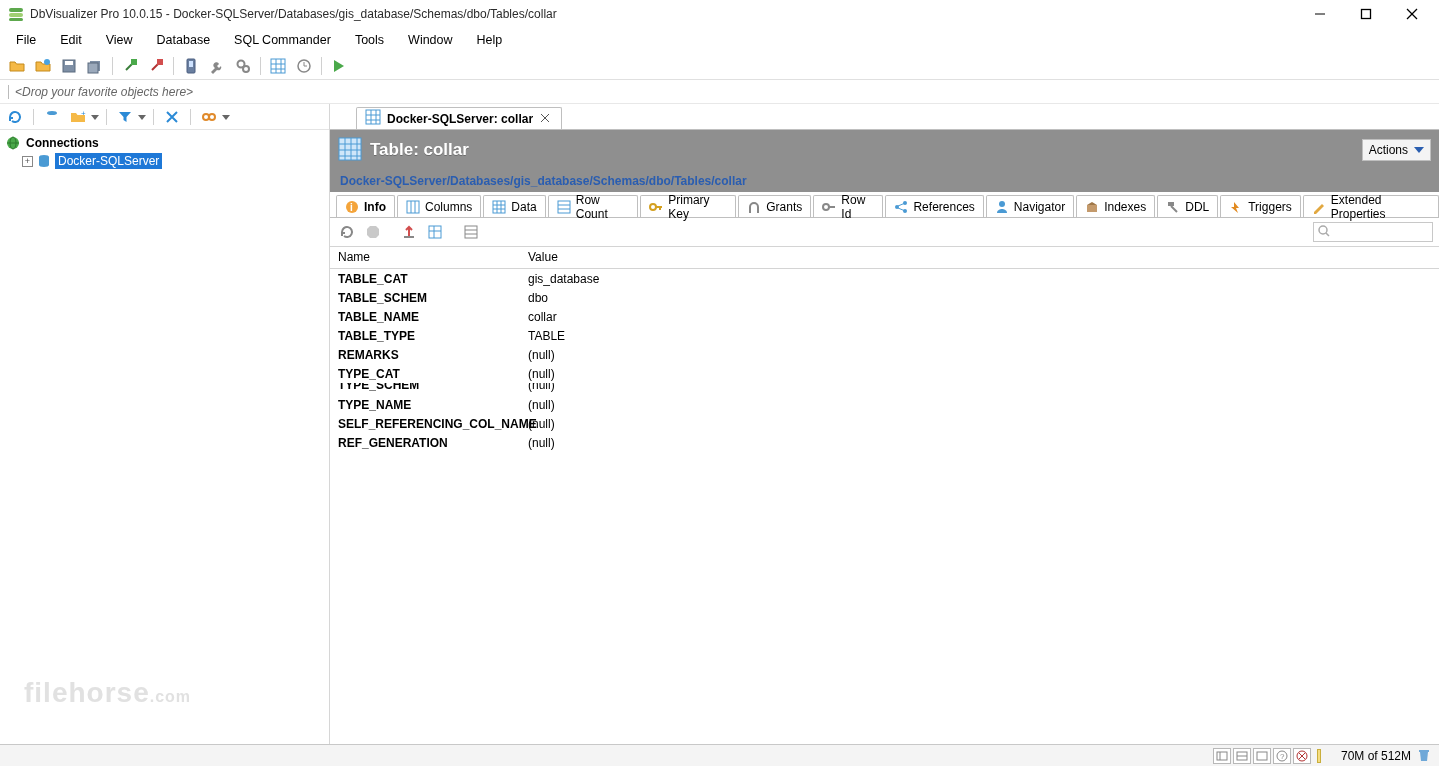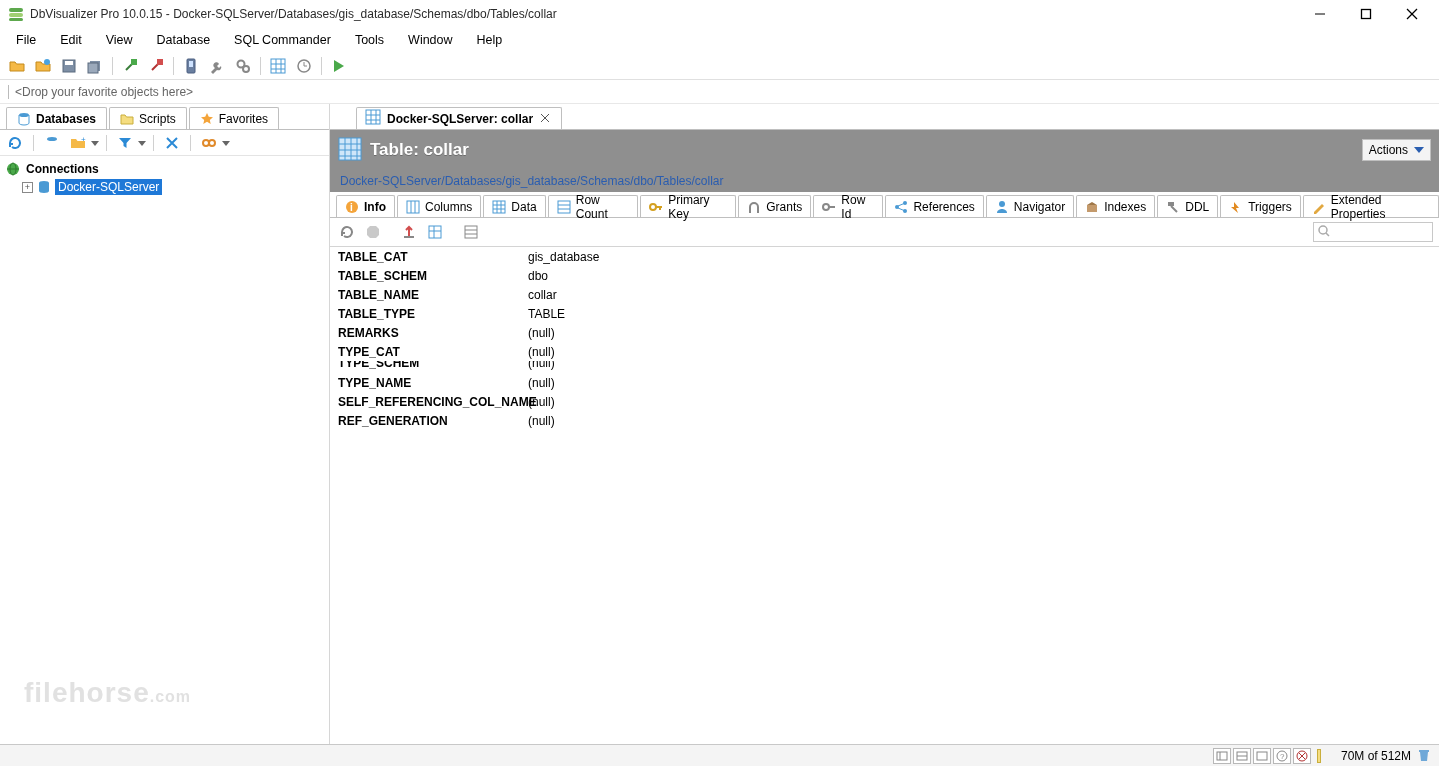--- a/index.html
+++ b/index.html
@@ -56,20 +56,21 @@
 }
 .tbtn svg { display:block; }
 .tbar-sep { width: 1px; height: 18px; background: #d0d0d0; margin: 0 2px; }
 
 
 .droparea {
   height: 24px;
   display:flex; align-items:center;
   padding-left: 8px;
   color: #666;
+  font-style: italic;
   border-bottom: 1px solid #e8e8e8;
 }
 .dropline { width:1px; height:14px; background:#bbb; margin-right:6px; }
 
 
 .split {
   flex: 1;
   display: flex;
   min-height: 0;
 }
@@ -131,21 +132,21 @@
 }
 .table-header .th-left { display:flex; align-items:center; gap:8px; }
 .table-header .th-title { font-size:17px; font-weight:700; text-shadow: 0 1px 0 rgba(0,0,0,.25); }
 .actions-btn {
   background:#f4f4f4; color:#000; border:1px solid #bfbfbf; height:22px; padding:0 6px;
   display:flex; align-items:center; gap:6px; font-size:12px; cursor:pointer;
 }
 
 .breadcrumb {
   height:22px; background:#8f8f8f; color:#2a5db0; display:flex; align-items:center;
-  padding-left:10px; font-size:12px;
+  padding-left:10px; font-size:12px;font-weight:bold;
 }
 .breadcrumb span { color:#2a5db0; }
 .breadcrumb .bc-link { text-decoration: underline dotted transparent; cursor:default; }
 
 .detail-tabs {
   display:flex; align-items:flex-end; height:26px; padding-left:6px; gap:2px;
   border-bottom:1px solid #bfbfbf; background:#fff;
 }
 .detail-tabs .dtab {
   height:22px; padding:0 8px; border:1px solid #bfbfbf; border-bottom:none;
@@ -324,41 +325,20 @@
 </div>
 
 <div class="droparea">
   <span class="dropline"></span>
   <span>&lt;Drop your favorite objects here&gt;</span>
 </div>
 
 <div class="split">
 
   <div class="left">
-    <div class="left-tabs">
-      <div class="tab active">
-        <span class="ticon"><svg width="14" height="14">
-              <ellipse cx="7" cy="3" rx="5" ry="2" fill="#4a9ad4"></ellipse>
-              <path d="M2 3v8c0 1 2 2 5 2s5-1 5-2V3" fill="none" stroke="#4a9ad4"></path>
-            </svg></span>
-        <span>Databases</span>
-      </div>
-      <div class="tab">
-        <span class="ticon"><svg width="14" height="14">
-              <path d="M1 3h4l1.5 2H13v7H1z" fill="#f5dd80" stroke="#c9ae3c"></path>
-            </svg></span>
-        <span>Scripts</span>
-      </div>
-      <div class="tab">
-        <span class="ticon"><svg width="14" height="14">
-              <path d="M7 1l1.8 3.8 4.2.4-3.2 2.8.9 4-3.7-2.2L3.3 12l.9-4L1 5.2l4.2-.4z" fill="#f4a43a"></path>
-            </svg></span>
-        <span>Favorites</span>
-      </div>
-    </div>
 
     <div class="left-toolbar">
       <div class="tbtn">
           <svg width="16" height="16">
             <path d="M3 8a5 5 0 1 1 2 4" fill="none" stroke="#2b8ad6" stroke-width="2"></path>
             <path d="M3 12v-3h3" fill="none" stroke="#2b8ad6" stroke-width="2"></path>
           </svg>
         </div>
       <div class="sep"></div>
       <div class="tbtn">
@@ -608,20 +588,24 @@
       <div class="search-box">
         <span><svg width="12" height="12">
               <circle cx="5" cy="5" r="4" fill="none" stroke="#aaa" stroke-width="1.5"></circle>
               <line x1="8" y1="8" x2="11" y2="11" stroke="#aaa" stroke-width="1.5"></line>
             </svg></span>
         <input type="text" style="">
       </div>
     </div>
 
     <div class="info-table">
+      <div class="info-header">
+        <div class="col name">Name</div>
+        <div class="col value">Value</div>
+      </div>
       <div class="info-body" id="info-body">
           <div class="row">
             <div class="cell name">TABLE_CAT</div>
             <div class="cell value">gis_database</div>
           </div>
           <div class="row">
             <div class="cell name">TABLE_SCHEM</div>
             <div class="cell value">dbo</div>
           </div>
           <div class="row">

